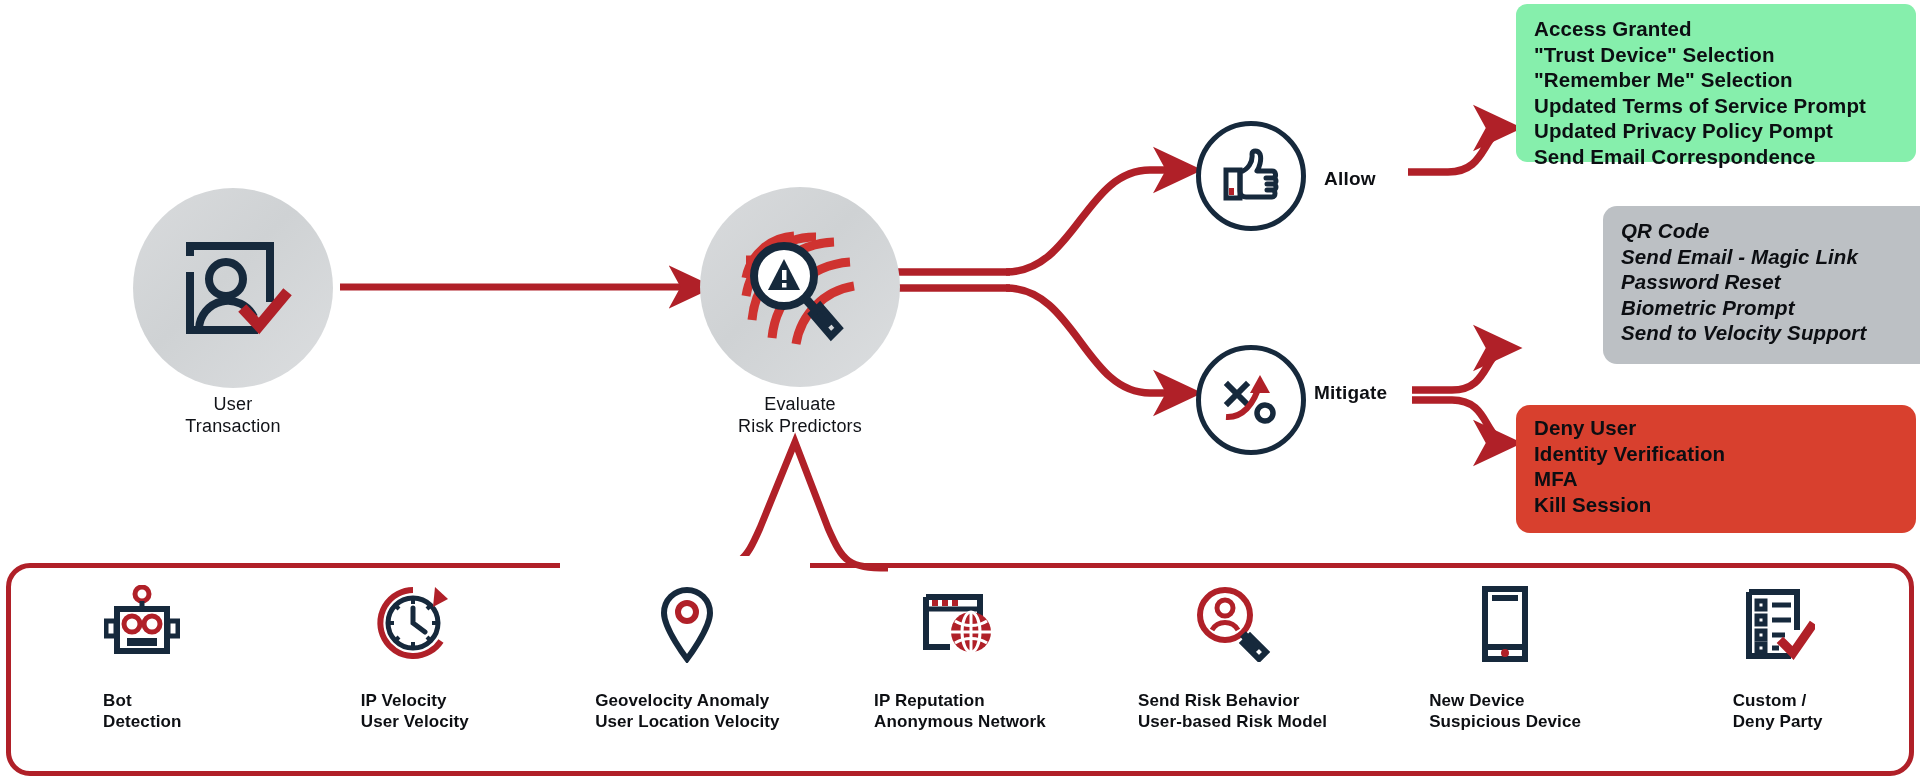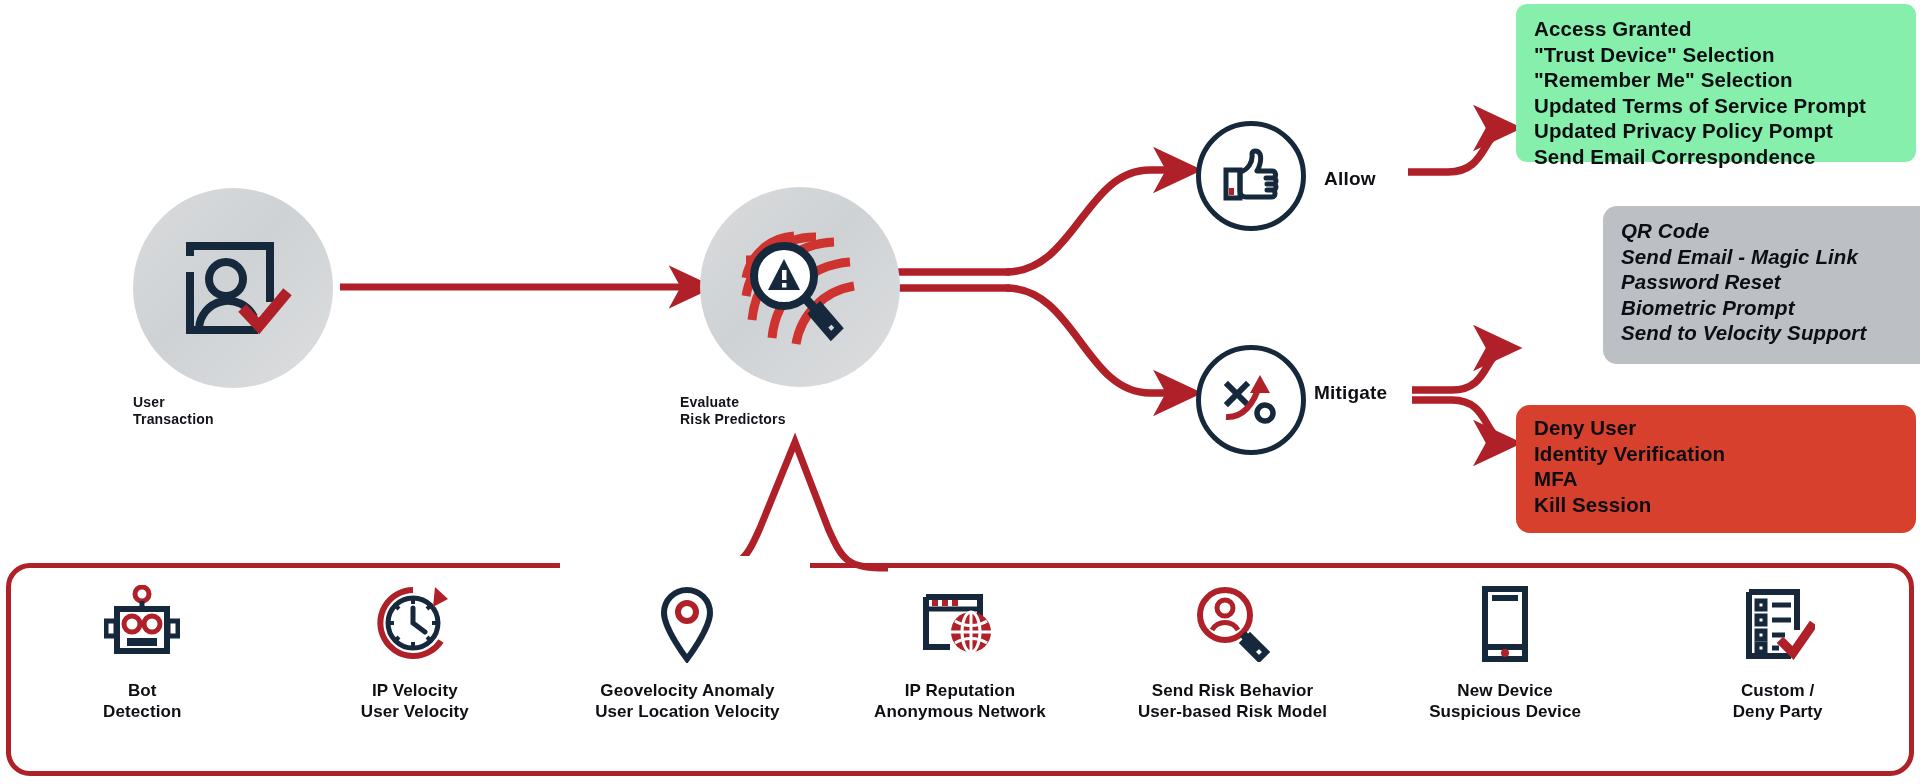--- a/index.html
+++ b/index.html
@@ -15,22 +15,22 @@
   
   svg.conn{position:absolute;left:0;top:0;width:1920px;height:784px;overflow:visible;}
 
   
   .node-circle{
     position:absolute;border-radius:50%;
     background:linear-gradient(135deg,#d9dbdd 0%,#cfd2d4 45%,#dcdee0 100%);
     display:flex;align-items:center;justify-content:center;
   }
   .node-label{
-    position:absolute;text-align:left;
-    font-weight:bold;font-size:14px;color:#111318;
+    position:absolute;text-align:center;
+    font-weight:normal;font-size:18px;color:#111318;
     line-height:1.22;letter-spacing:.2px;
   }
 
   
   .out-circle{
     position:absolute;border-radius:50%;
     border:5px solid #16293c;background:#ffffff;
     display:flex;align-items:center;justify-content:center;
   }
   .out-label{
@@ -64,21 +64,21 @@
   .pred-row{
     position:absolute;left:6px;top:563px;width:1908px;height:213px;
     display:flex;align-items:flex-start;justify-content:space-around;
     padding-top:18px;box-sizing:border-box;
   }
   .pred{
     width:230px;display:flex;flex-direction:column;align-items:center;
   }
   .pred-icon{height:86px;display:flex;align-items:center;justify-content:center;}
   .pred-label{
-    margin-top:14px;text-align:center;font-weight:bold;font-size:17px;
+    margin-top:24px;text-align:left;font-weight:bold;font-size:17px;
     color:#0d0f13;line-height:1.22;letter-spacing:.1px;white-space:nowrap;
   }
 </style>
 </head>
 <body>
 
 <div class="stage">
 
   <svg class="conn" viewBox="0 0 1920 784">
     <defs>

